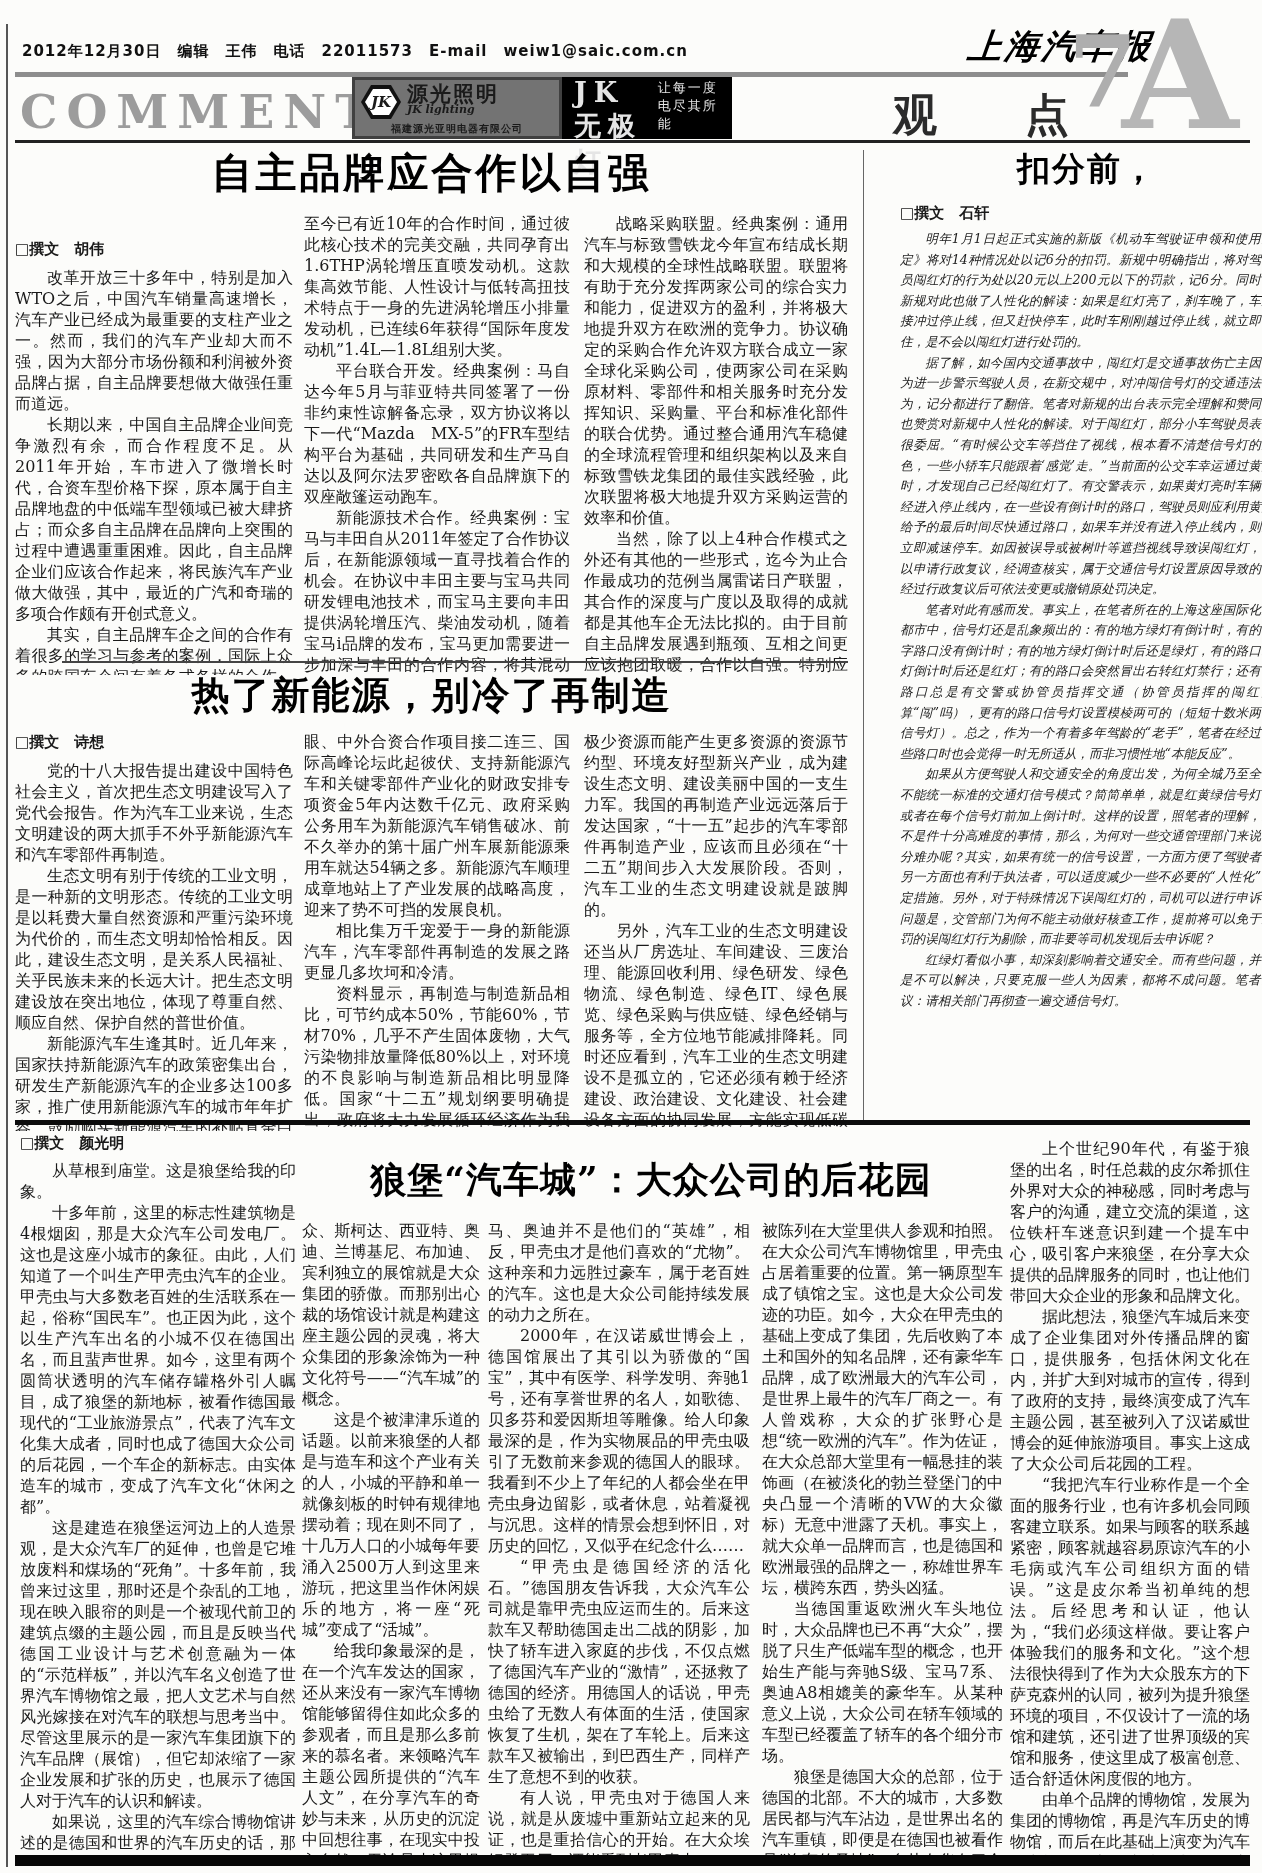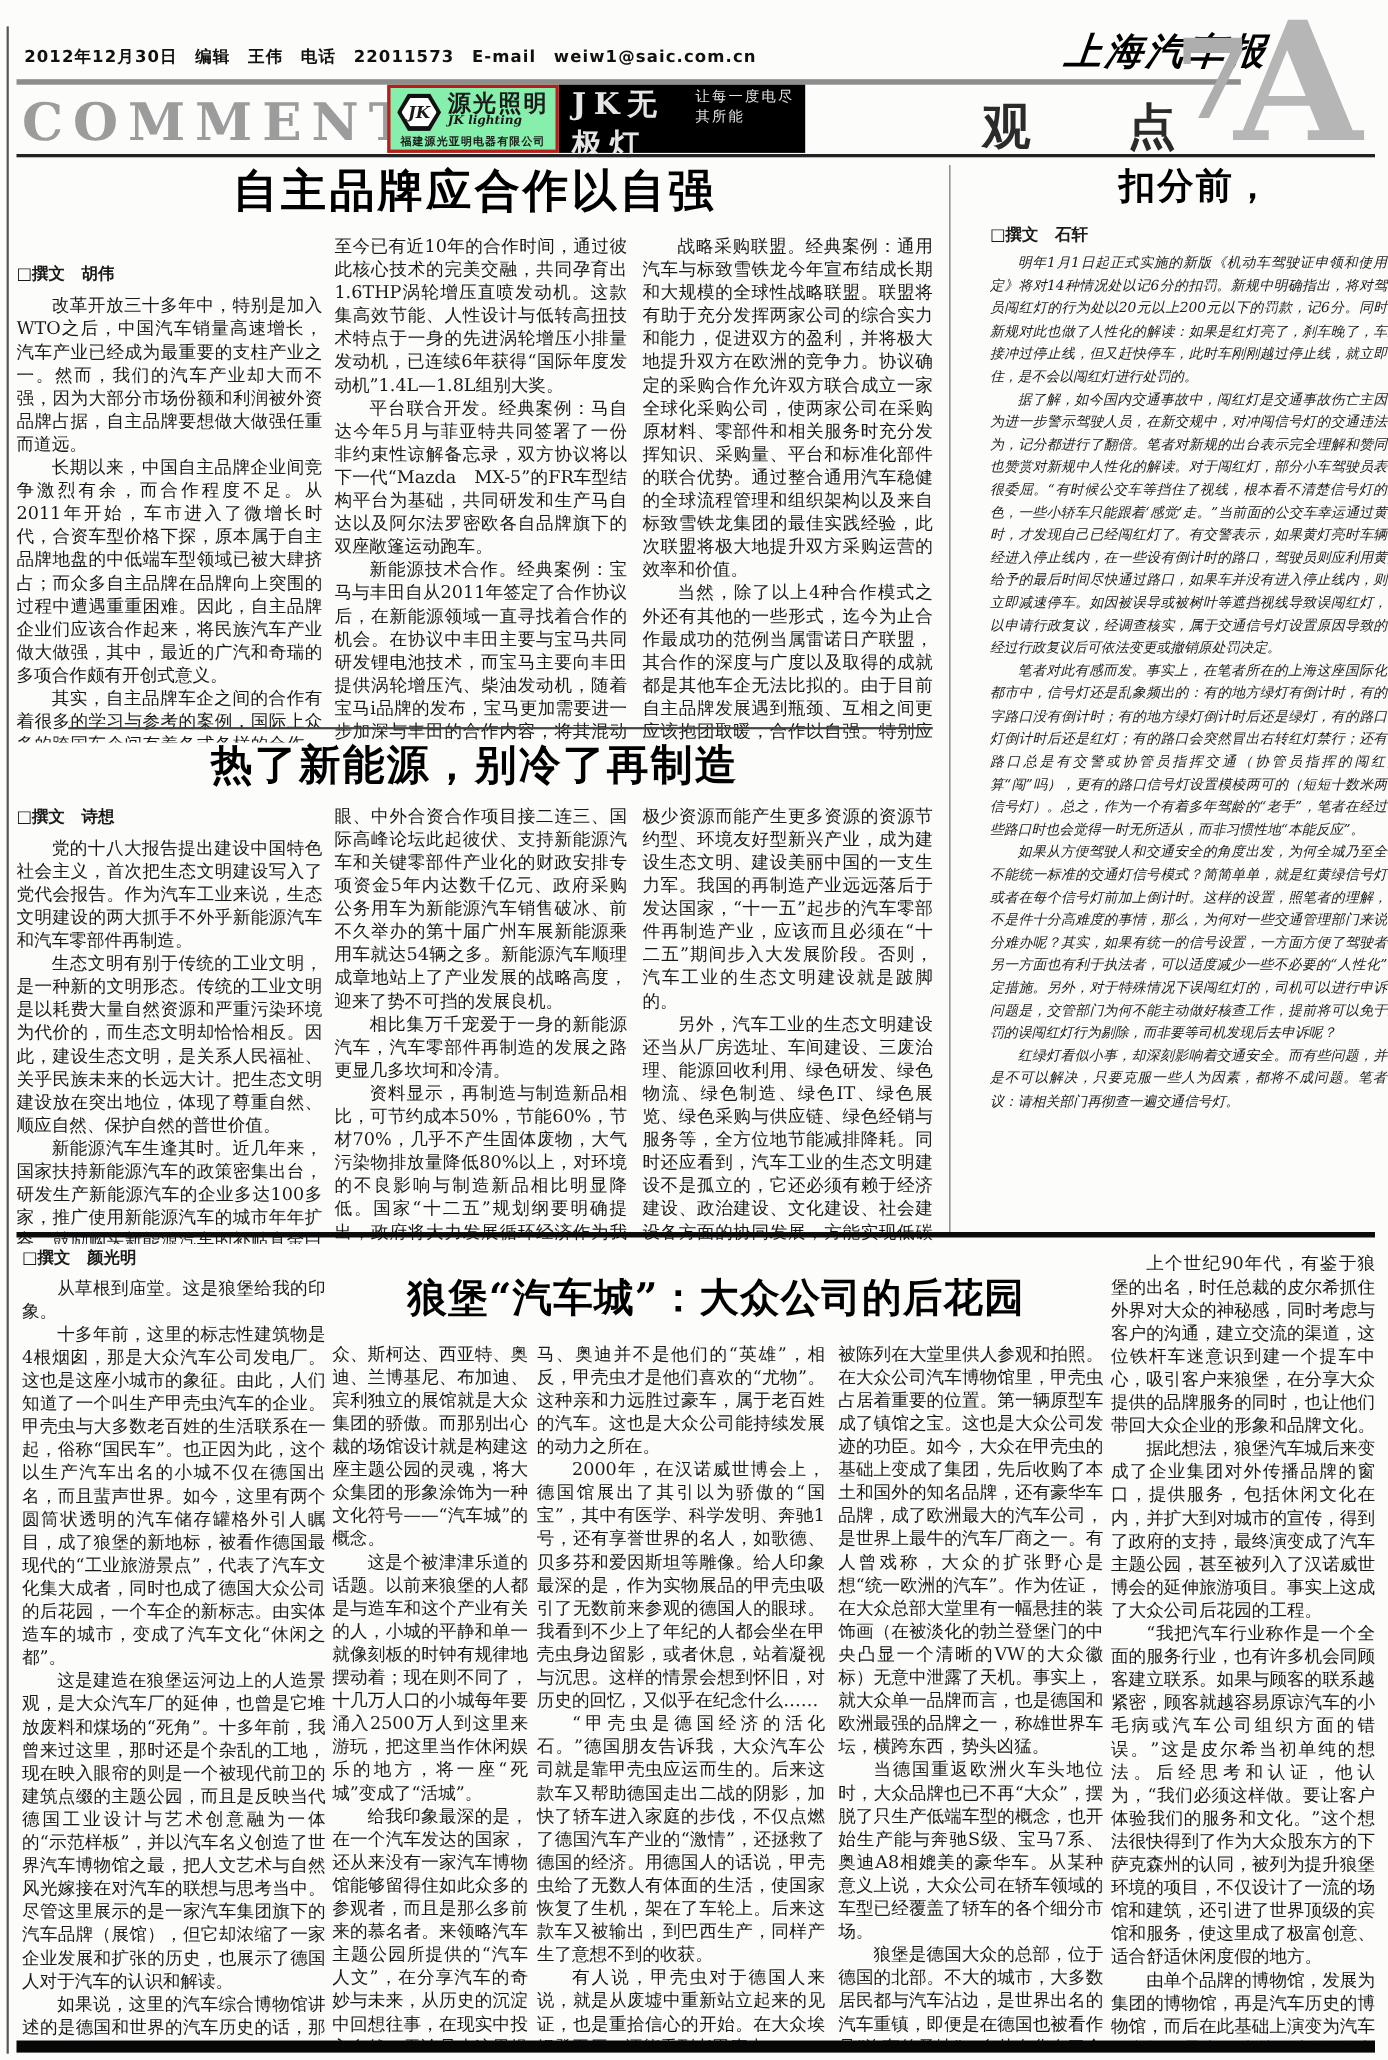--- a/index.html
+++ b/index.html
@@ -10,21 +10,21 @@
   .para{margin:0;text-indent:2em;text-align:justify;}
   .para.flush{text-indent:0;}
   
   .meta{font-size:15px;color:#111;letter-spacing:1px;font-family:"DejaVu Sans","Liberation Sans",sans-serif;}
   .brand{font-size:34px;font-weight:bold;font-style:italic;transform:skewX(-6deg);letter-spacing:3px;color:#000;}
   .comment{font-size:47px;font-weight:bold;color:#9c9c9c;letter-spacing:9px;font-family:"DejaVu Serif",serif;}
   .viewpoint{font-size:44px;font-weight:bold;color:#2b2b2b;letter-spacing:22px;}
   .pgnum{font-weight:bold;color:#aeaeae;font-family:"DejaVu Serif",serif;}
   
   .adwrap{display:flex;width:380px;height:62px;}
-  .adleft{width:156px;border:3px solid #b91c1c;background:#86efac;position:relative;display:flex;align-items:flex-start;padding:3px 4px 14px 6px;box-sizing:border-box;}
+  .adleft{width:210px;border:3px solid #404040;background:#737373;position:relative;display:flex;align-items:flex-start;padding:3px 4px 14px 6px;box-sizing:border-box;}
   .hex{width:40px;height:34px;background:#111;clip-path:polygon(25% 0,75% 0,100% 50%,75% 100%,25% 100%,0 50%);position:relative;flex:none;margin-top:2px;}
   .hex .in{position:absolute;left:4px;top:4px;right:4px;bottom:4px;background:#fff;clip-path:polygon(25% 0,75% 0,100% 50%,75% 100%,25% 100%,0 50%);display:flex;align-items:center;justify-content:center;font-weight:bold;font-style:italic;font-size:15px;}
   .adbrand{margin-left:6px;line-height:1;}
   .adbrand .cn{font-size:21px;font-weight:bold;letter-spacing:2px;}
   .adbrand .en{font-size:11px;font-style:italic;font-weight:bold;}
   .adco{position:absolute;left:0;right:0;bottom:0;font-size:10px;font-weight:bold;text-align:center;letter-spacing:1px;}
   .adright{flex:1;background:#000;color:#e5e5e5;display:flex;flex-direction:row;justify-content:center;padding-left:12px;}
   .adright .prod{font-size:27px;font-weight:bold;letter-spacing:7px;}
   .adright .slogan{font-size:13px;letter-spacing:2px;margin-top:2px;}
   

